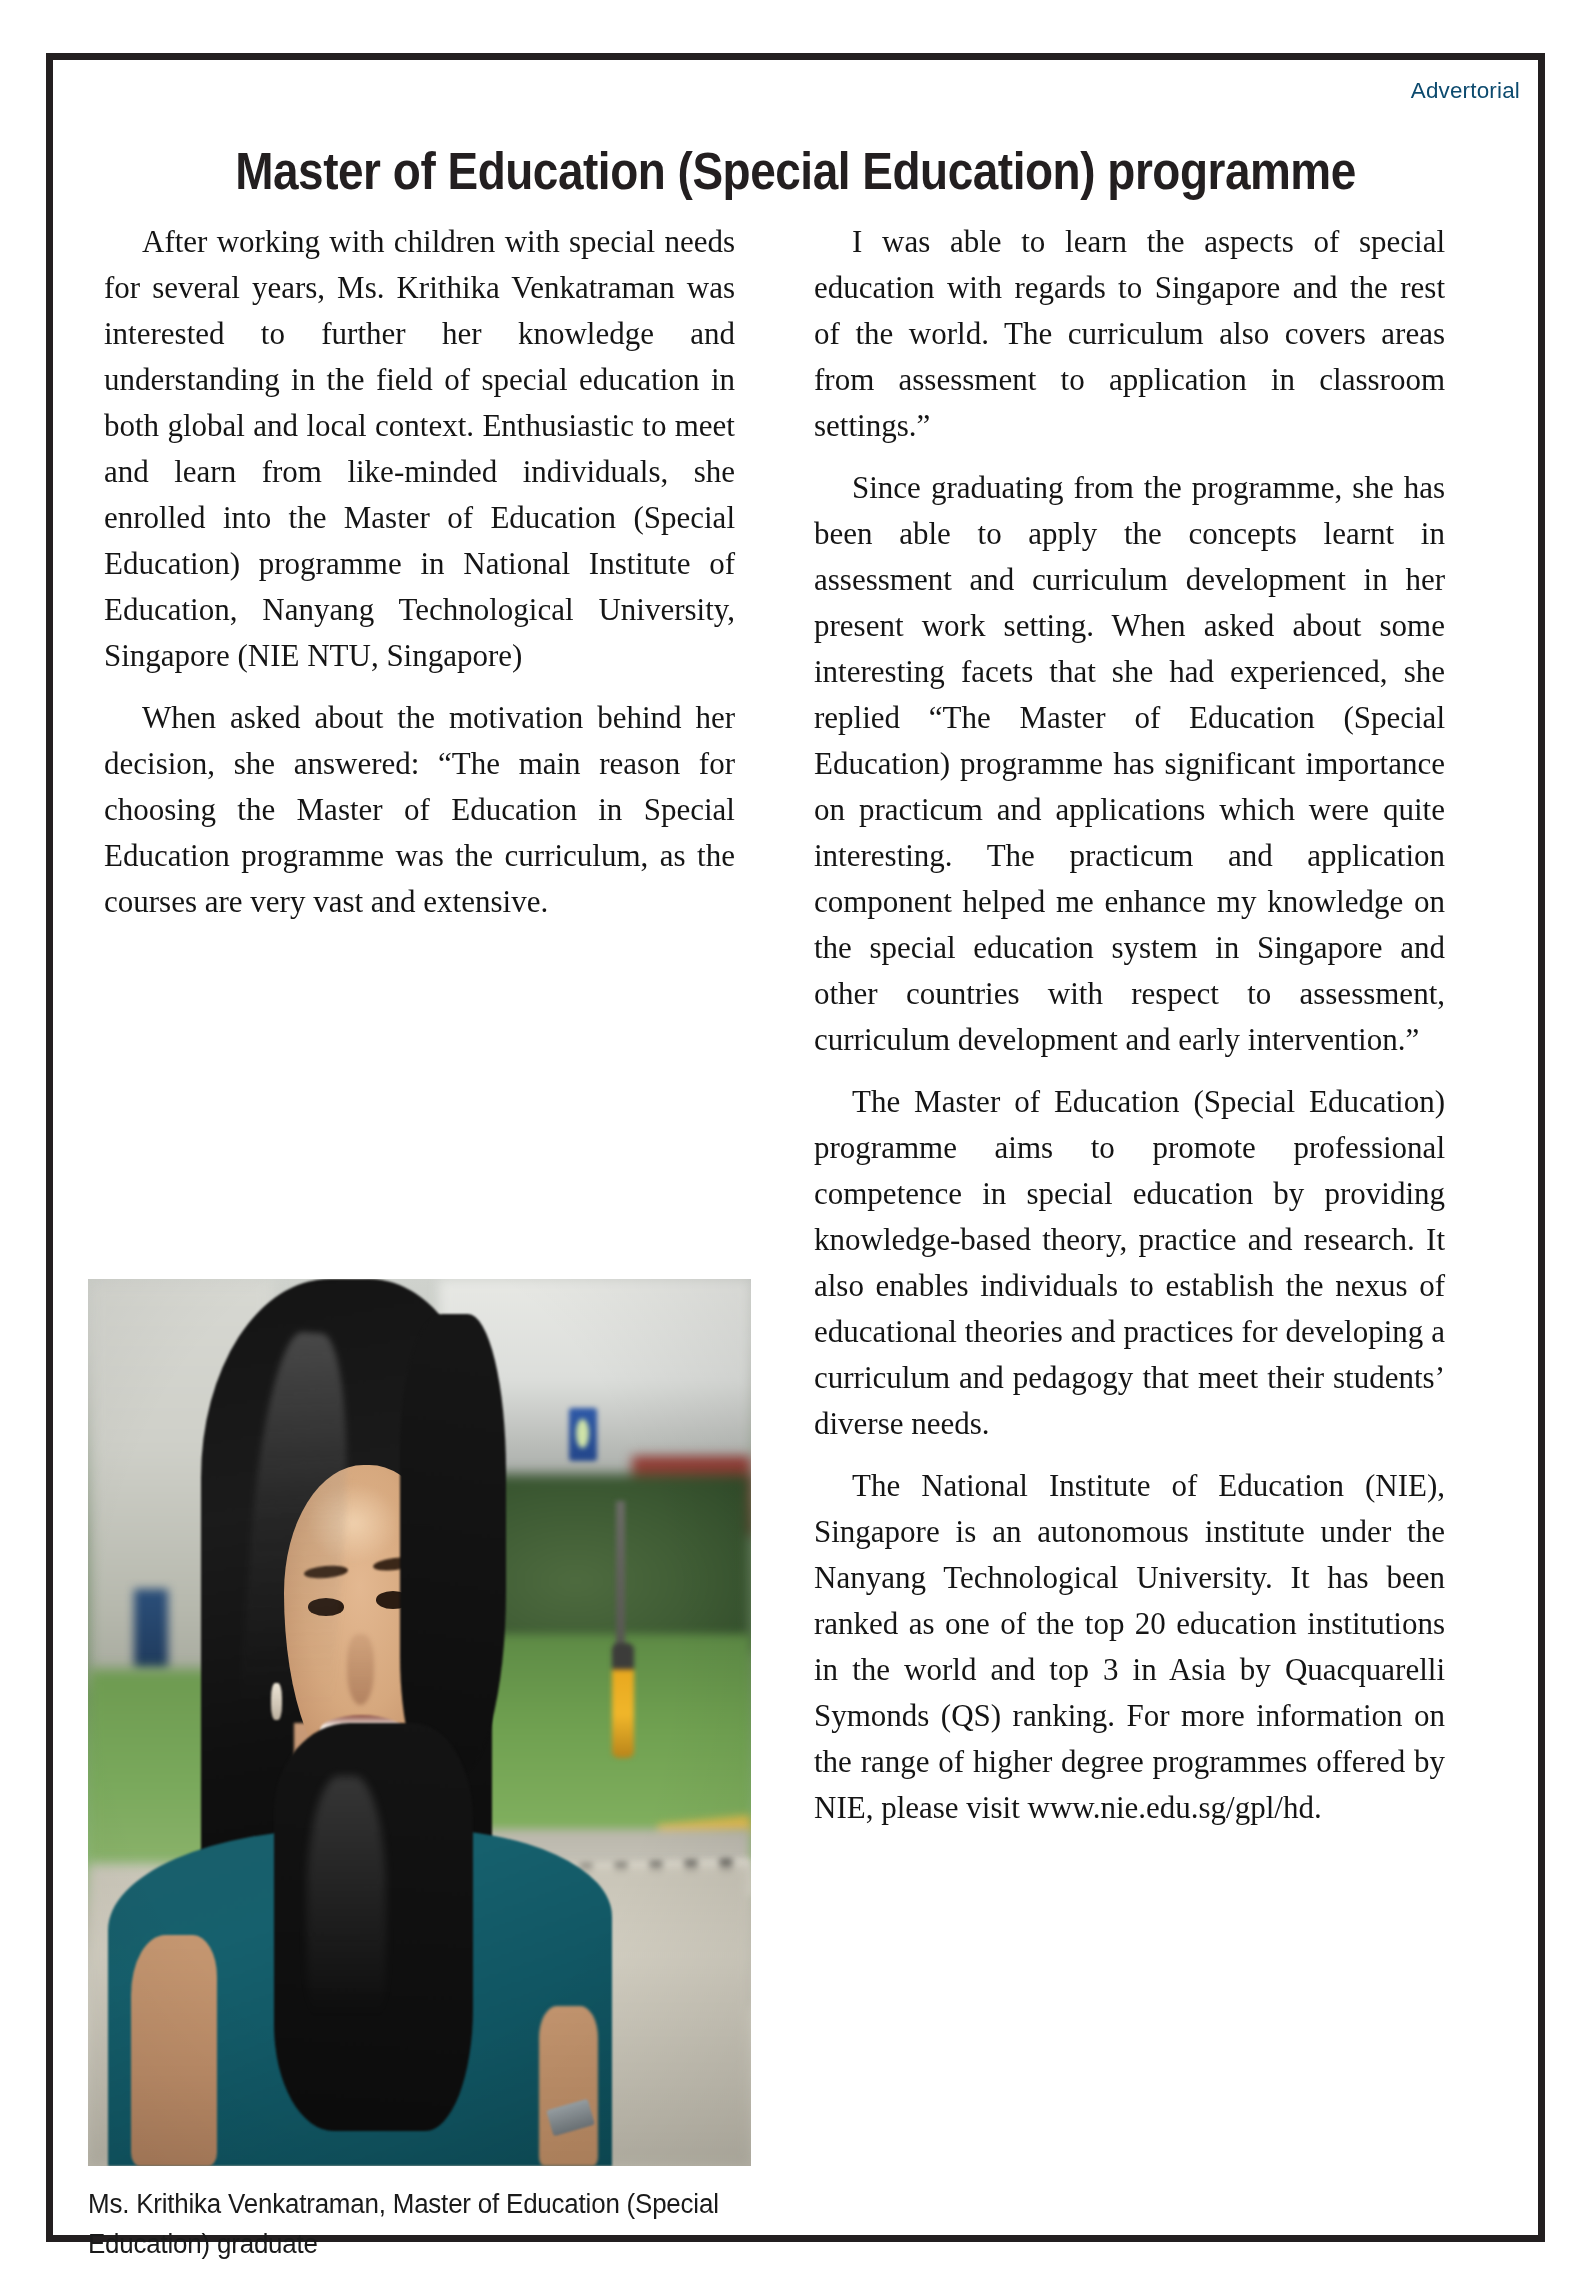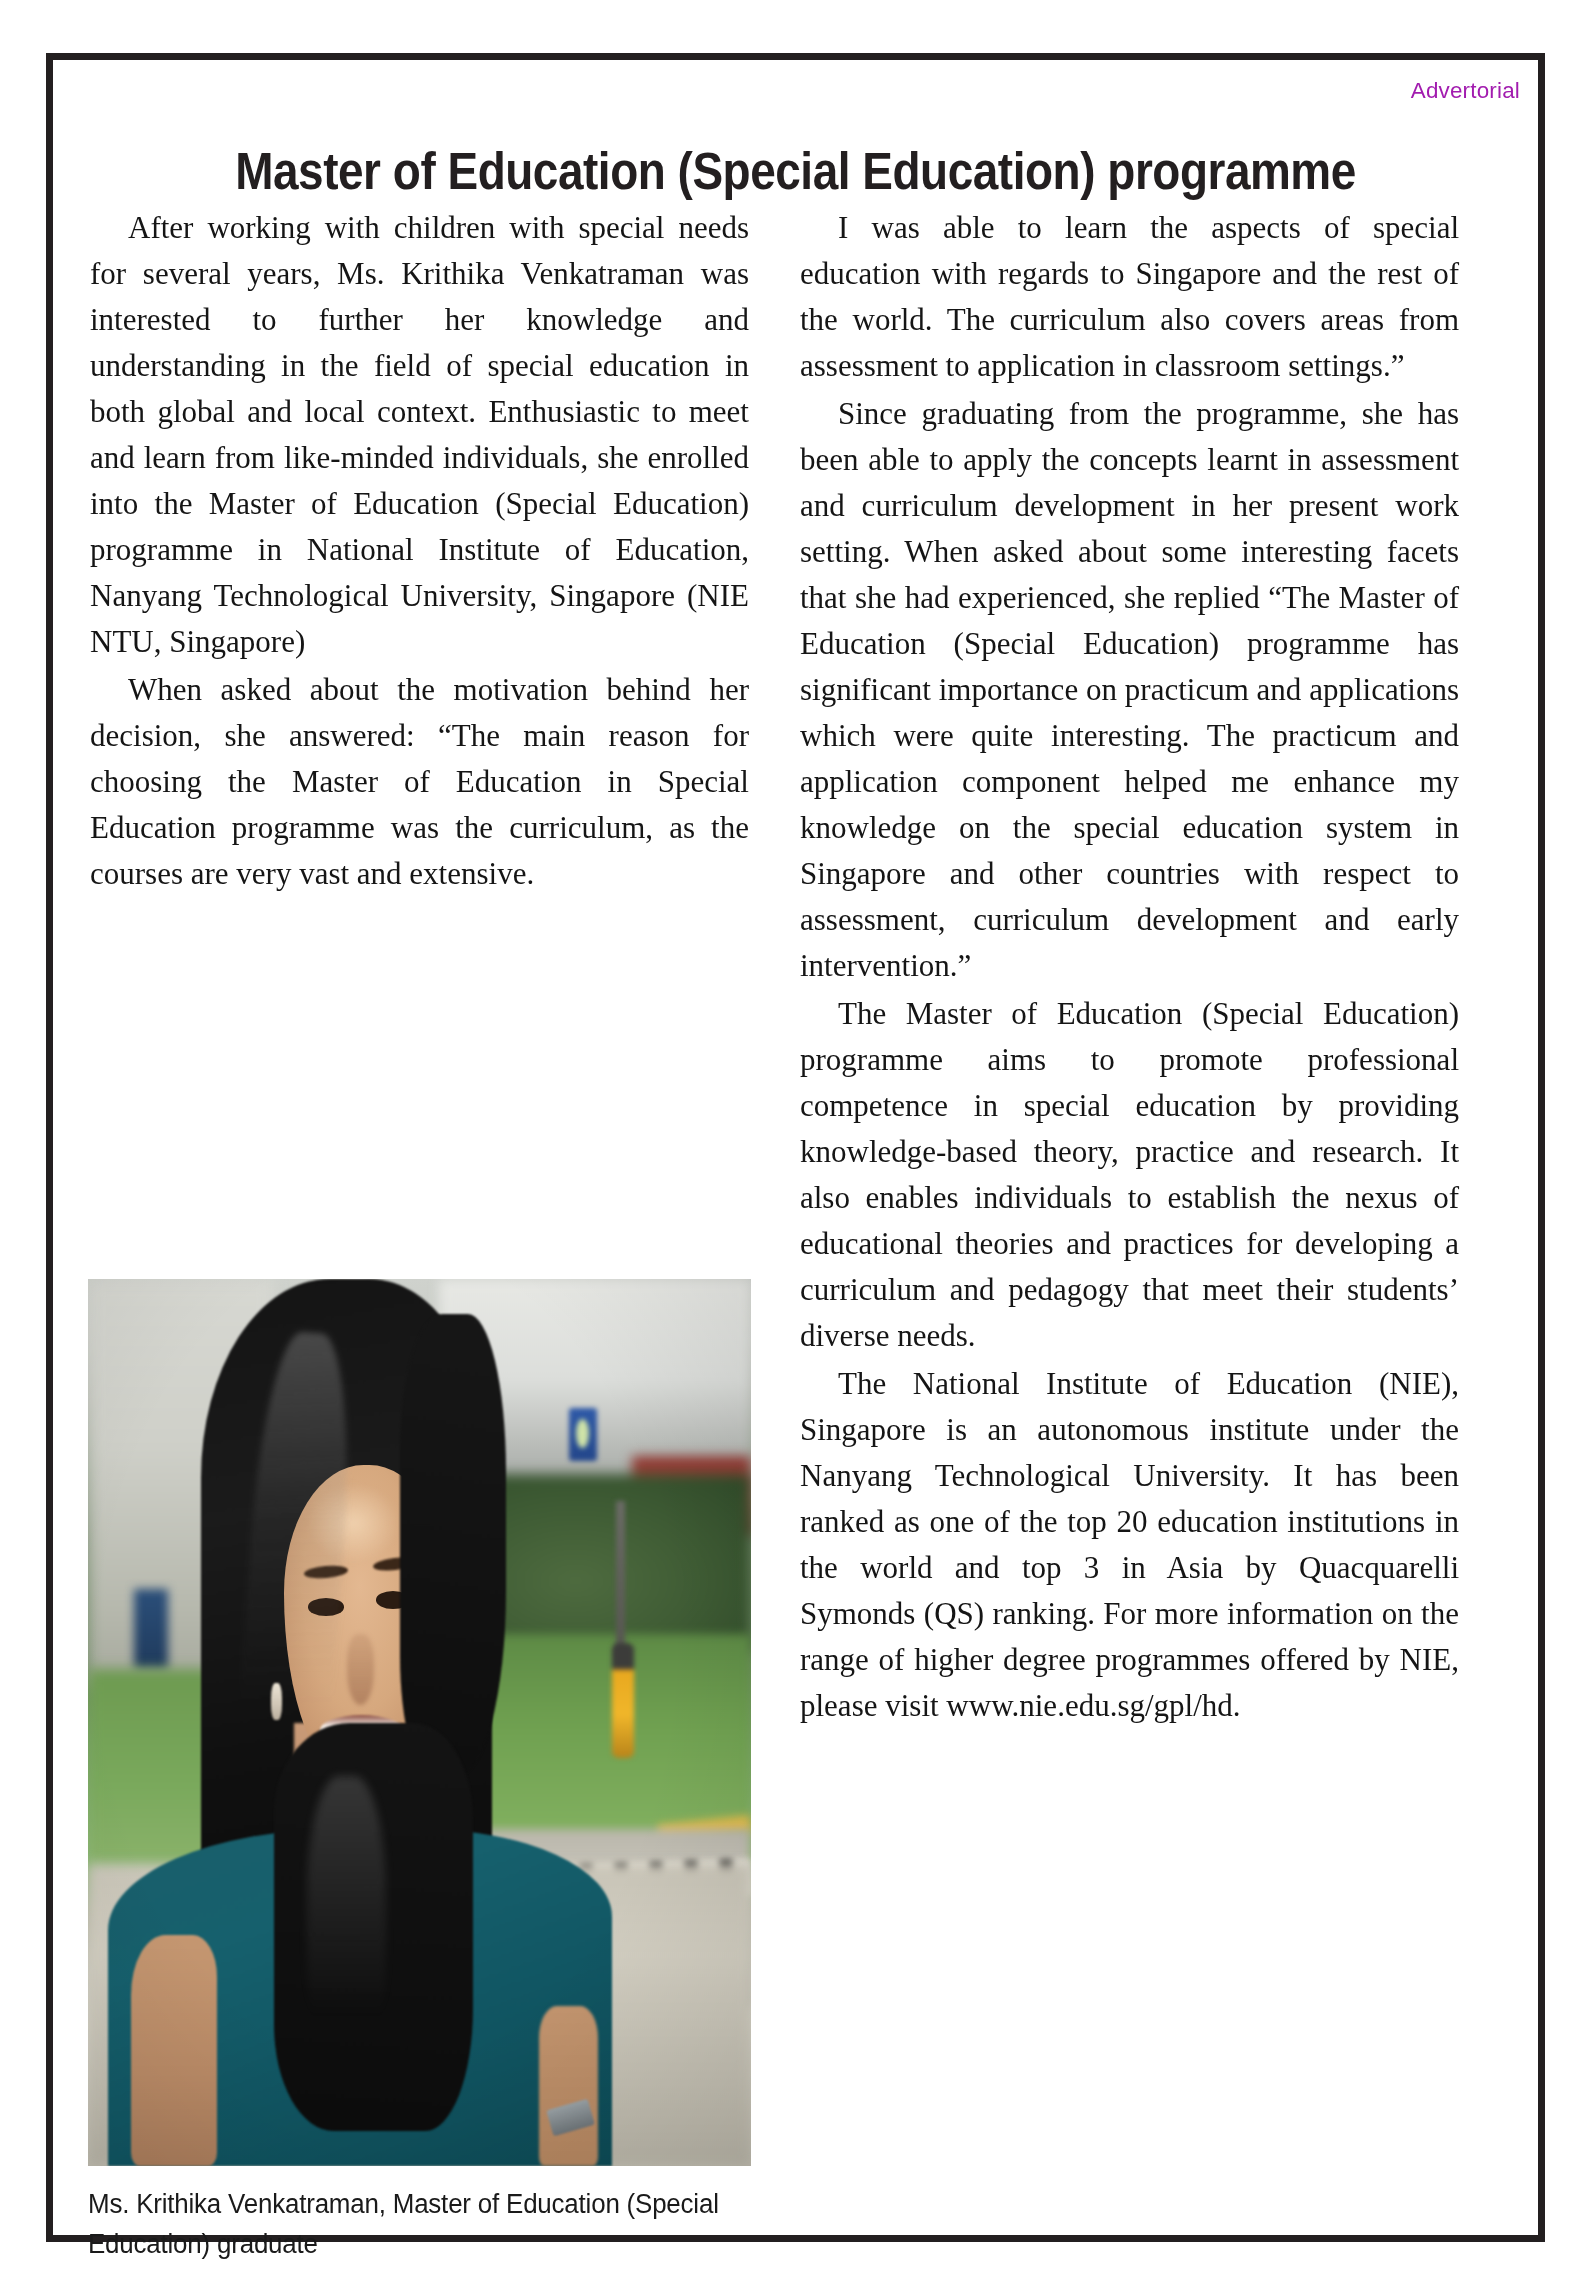--- a/index.html
+++ b/index.html
@@ -25,21 +25,21 @@
     border: 7.5px solid #231f20;
     box-sizing: border-box;
     background: #ffffff;
   }
   .advertorial {
     position: absolute;
     right: 18px;
     top: 18px;
     font-family: "Liberation Sans", sans-serif;
     font-size: 22.4px;
-    color: #a21caf;
+    color: #0c4a6e;
     letter-spacing: 0.2px;
   }
   .headline {
     position: absolute;
     left: 0;
     right: 0;
     top: 51px;
     text-align: center;
     font-family: "Liberation Sans", sans-serif;
     font-weight: bold;
@@ -60,21 +60,21 @@
   }
   .col {
     position: absolute;
     top: 0;
     width: 663px;
   }
   .col-left  { left: 0px; }
   .col-right { left: 710px; }
 
   .body-text p {
-    margin: 2px;
+    margin: 16px;
     text-align: justify;
     text-justify: inter-word;
     text-indent: 38px;
     font-family: "Liberation Serif", serif;
     font-size: 31px;
     line-height: 46px;
     color: #151515;
     hyphens: none;
   }
   .body-text p:last-child { text-align: justify; }

